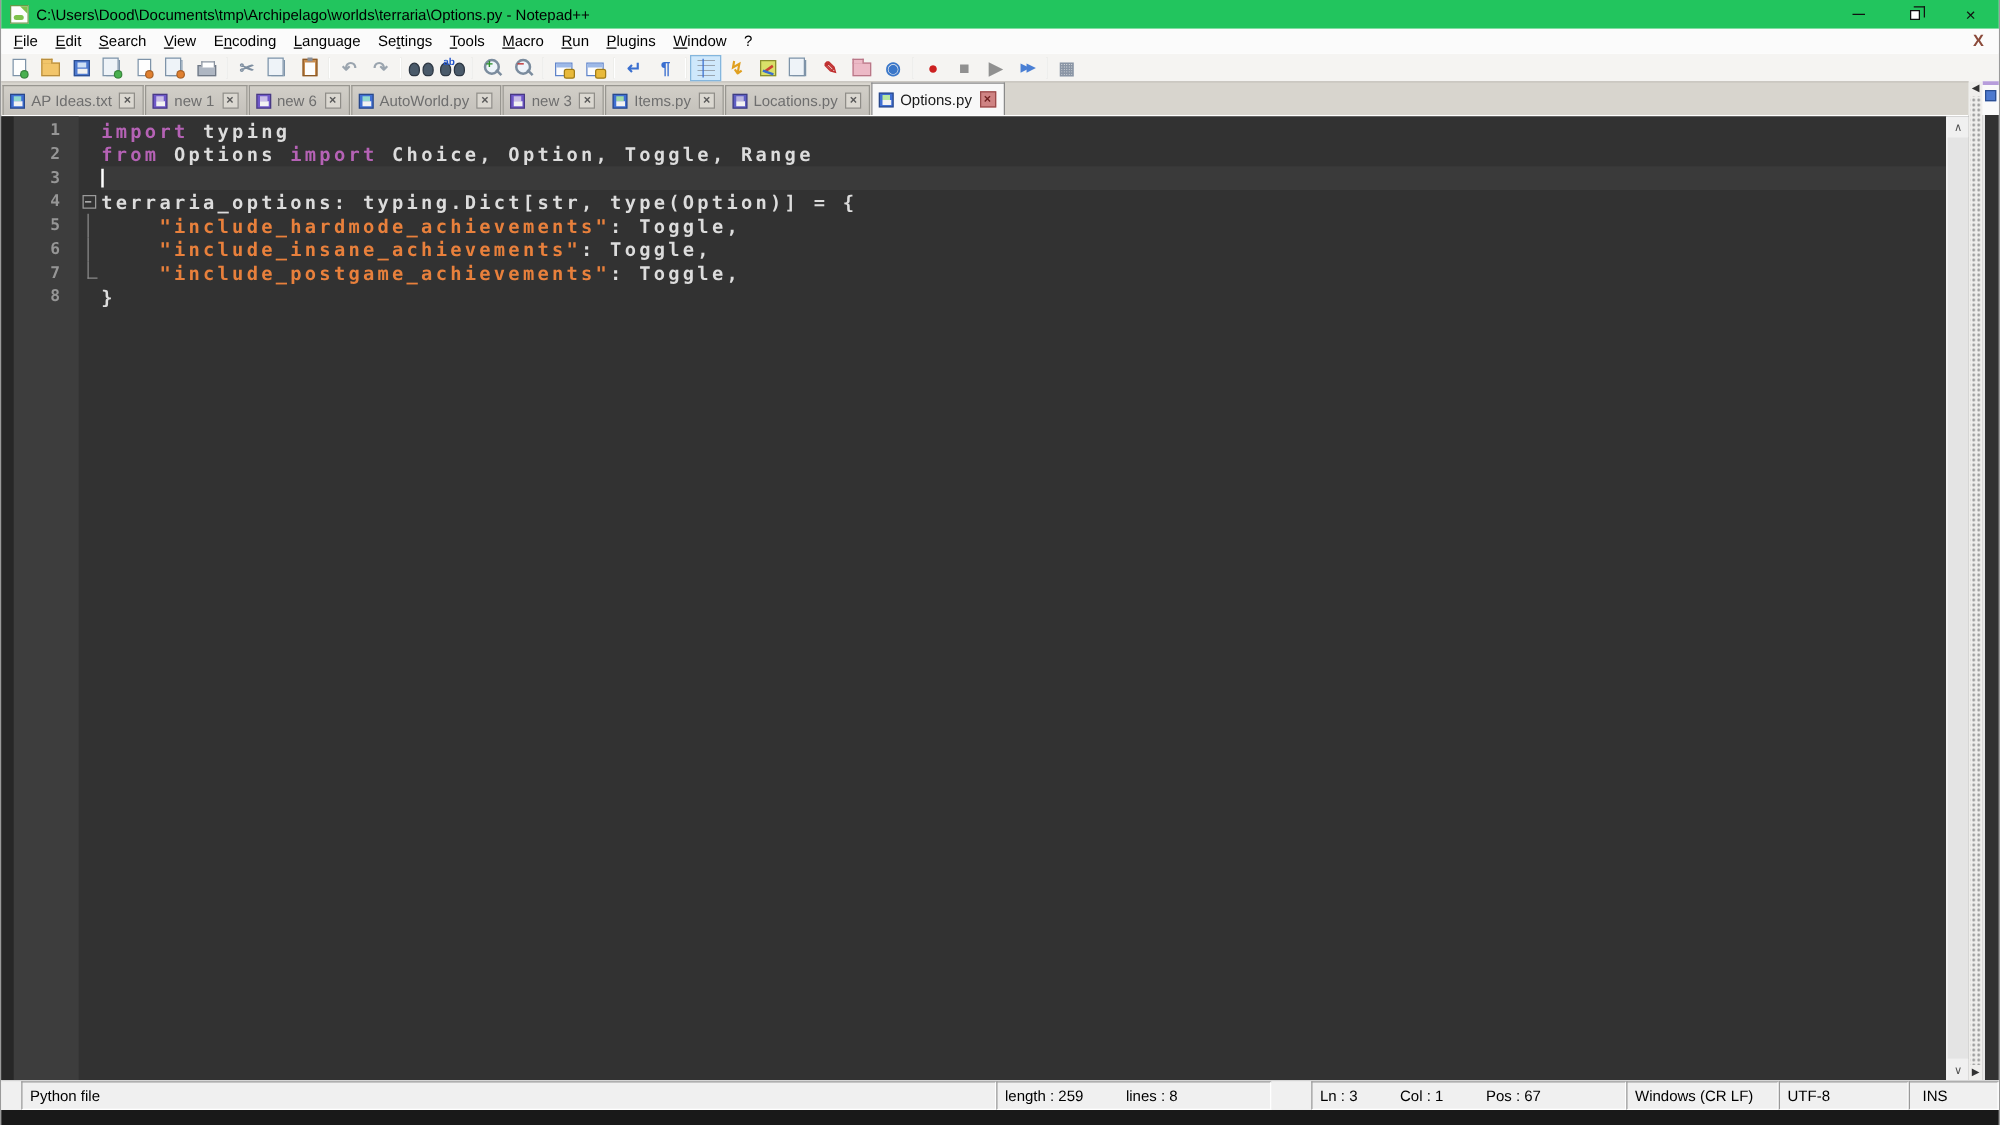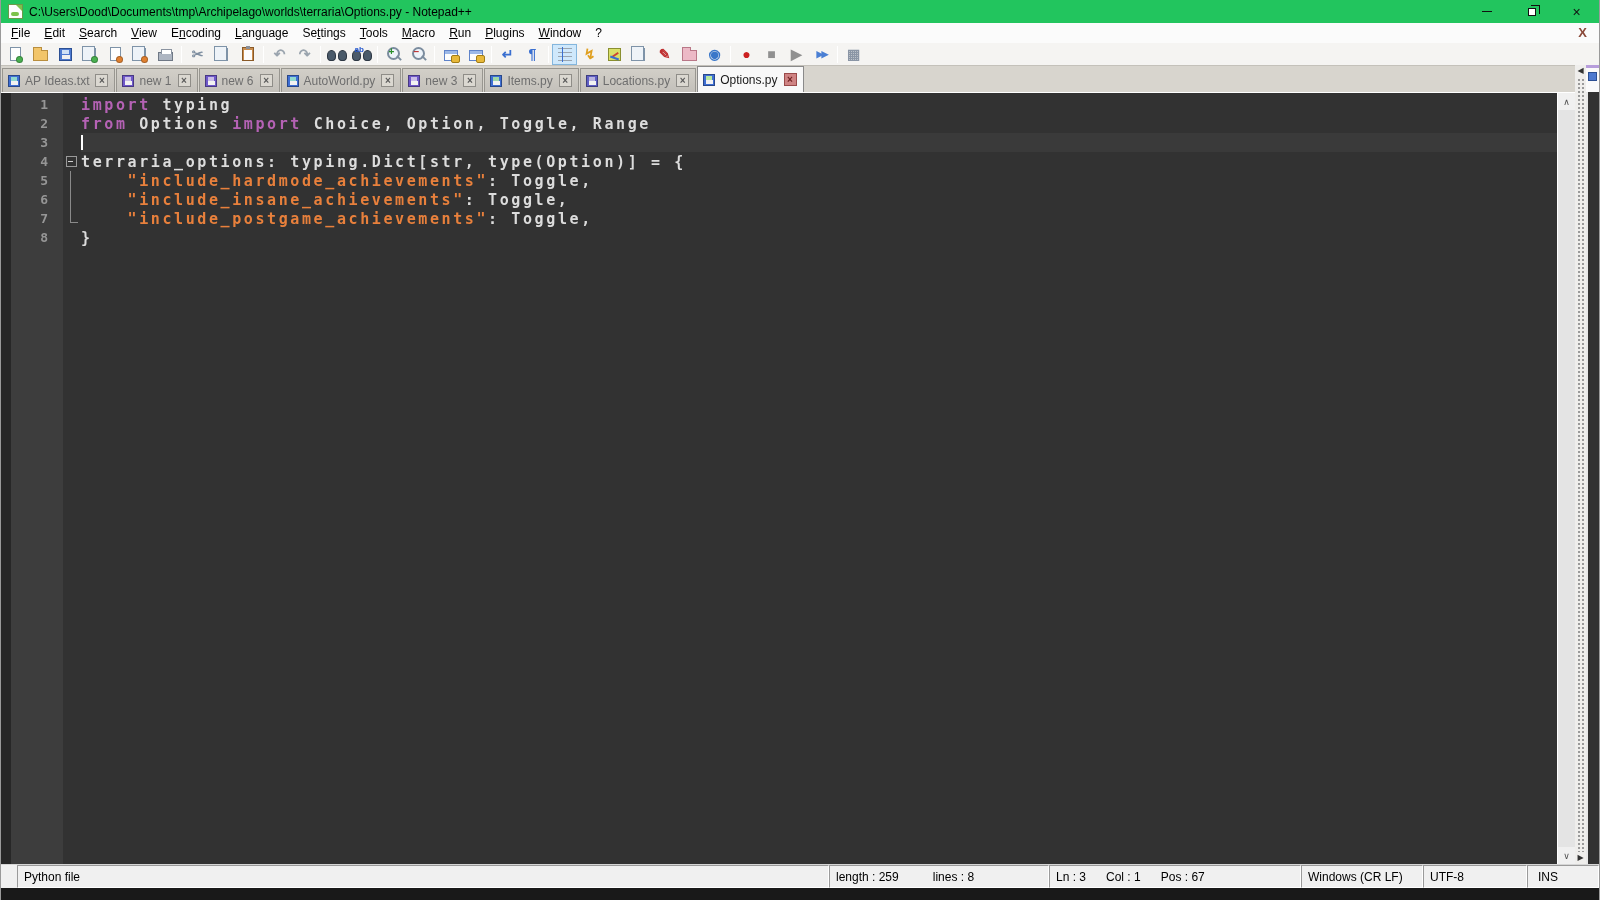--- a/index.html
+++ b/index.html
@@ -111,21 +111,21 @@
   .sliver-col{width:13px;display:flex;flex-direction:column;}
   .sliver-tab{height:27px;background:#fafafa;border-top:3px solid #b79ddb;display:flex;align-items:flex-start;padding:4px 0 0 2px;}
   .sliver-floppy{width:9px;height:9px;background:#4d79cf;border:1px solid #2c4f93;}
   .sliver-editor{flex:1;background:var(--edbg);border-left:2px solid #e8e8e8;}
 
   
   .statusbar{height:24px;background:#f0f0f0;border-top:1px solid #d5d5d5;display:flex;align-items:stretch;font-size:12px;color:#000;flex:none;}
   .st{border:1px solid;border-color:#9a9a9a #fff #fff #9a9a9a;display:flex;align-items:center;padding-left:6px;gap:34px;white-space:nowrap;overflow:hidden;}
   .st-doctype{flex:1;margin-left:16px;}
   .st-docstats{width:220px;}
-  .st-cursor{width:252px;gap:20px;}
+  .st-cursor{width:252px;gap:34px;margin-left:32px;}
   .st-eol{width:122px;}
   .st-enc{width:104px;}
   .st-ins{width:72px;padding-left:10px;}
   .bottom-strip{height:12px;background:#191919;flex:none;}
 </style>
 </head>
 <body>
 
 <div class="window">
 

